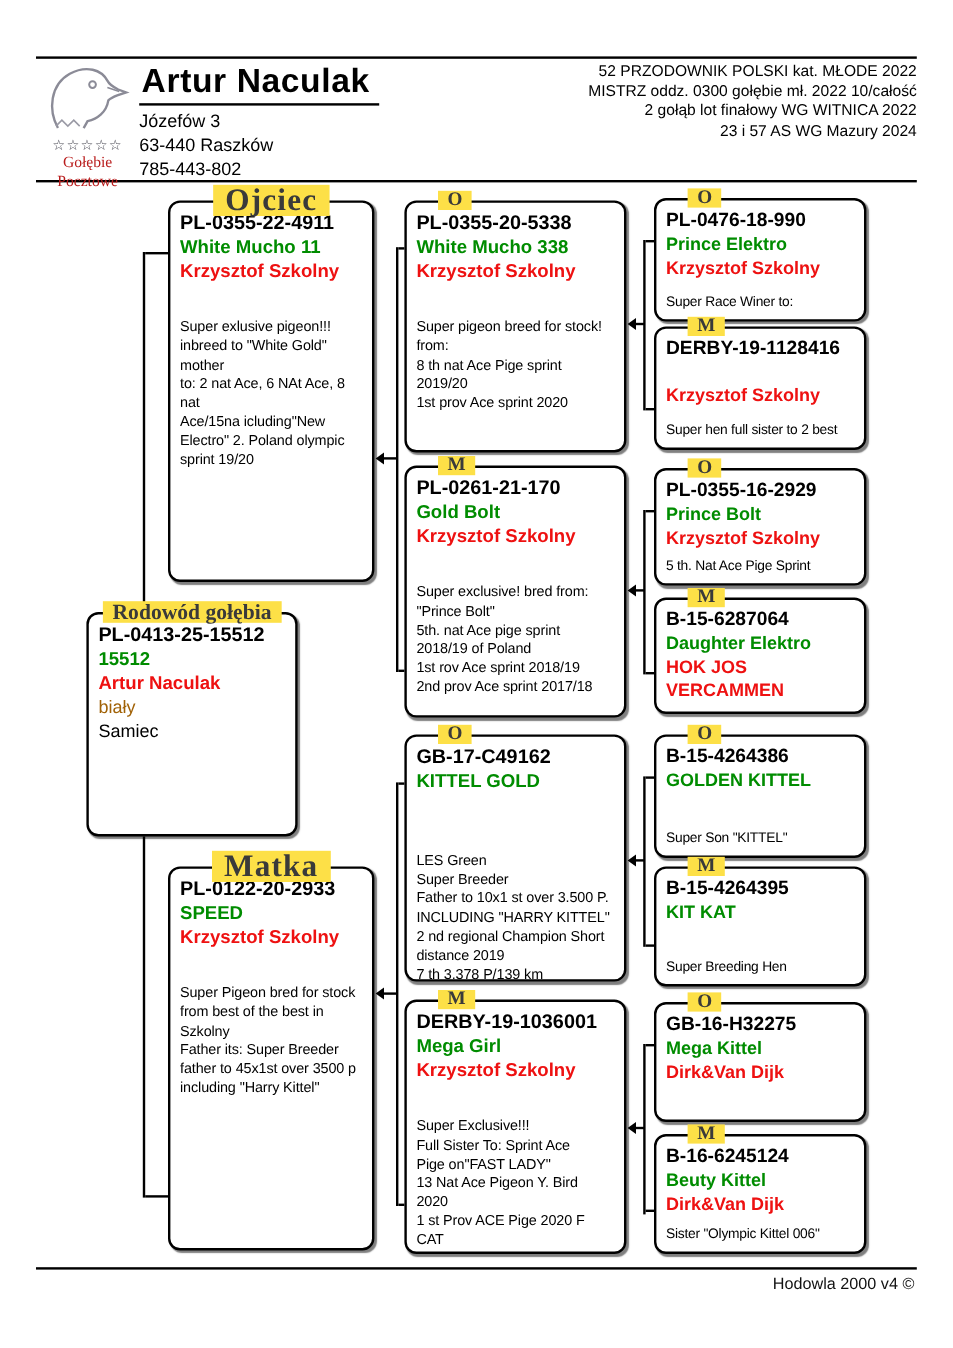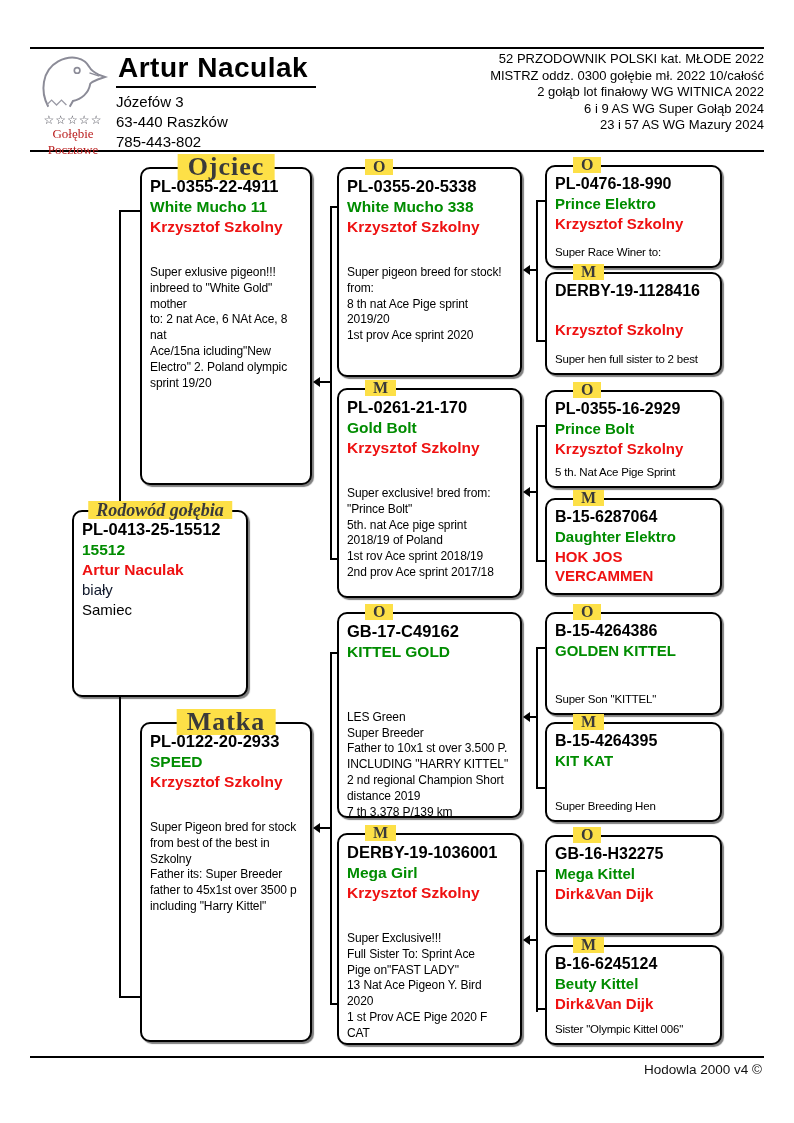--- a/index.html
+++ b/index.html
@@ -16,32 +16,32 @@
   #address{position:absolute;left:116px;top:92px;font-size:15px;line-height:20px;}
   #achievements{position:absolute;right:30px;top:51px;text-align:right;font-size:13px;
         line-height:16.5px;}
   
   .pbox{box-sizing:border-box;position:absolute;background:#fff;border:2px solid #000;
         border-radius:10px;box-shadow:2px 2px 1px rgba(0,0,0,.5);padding:7px 8px 6px;z-index:2;}
   .chip{position:absolute;background:#fde047;font-family:"Liberation Serif",serif;font-weight:bold;
         color:#3a3a3a;line-height:1;z-index:3;white-space:nowrap;}
   .title-chip{top:-15px;left:50%;transform:translateX(-50%);font-size:26px;padding:0 10px;
         letter-spacing:1px;}
-  .small-title-chip{top:-11px;left:50%;transform:translateX(-50%);font-size:18px;padding:0 8px;font-style:italic;}
+  .small-title-chip{top:-11px;left:50%;transform:translateX(-50%);font-size:18px;padding:0 8px;}
   .gen-chip{top:-10px;left:26px;font-size:16px;padding:0 8px;}
   .ring{font-weight:bold;font-size:16.5px;line-height:1.25;white-space:nowrap;color:#000;}
   .name{font-weight:bold;font-size:15.5px;line-height:1.3;min-height:20px;color:#008c00;}
   .owner{font-weight:bold;font-size:15.5px;line-height:1.3;min-height:20px;color:#ee1111;}
   .desc{font-size:12px;line-height:1.32;white-space:pre-line;letter-spacing:-.1px;color:#000;}
   .col12 .desc{margin-top:28px;}
   .col3{display:flex;flex-direction:column;}
   .col3 .ring{font-size:16px;}
   .col3 .name,.col3 .owner{font-size:15px;min-height:19px;}
   .col3 .desc{margin-top:auto;font-size:11.5px;letter-spacing:-.2px;}
-  .blue-line{font-size:15px;line-height:1.35;color:#0f172a;}
+  .blue-line{font-size:15px;line-height:1.35;color:#a16207;}
   .black-line{font-size:15px;line-height:1.35;color:#000;}
   
   .cl{position:absolute;background:#000;z-index:1;}
   .arrow{position:absolute;width:0;height:0;border-top:5px solid transparent;
          border-bottom:5px solid transparent;border-right:7px solid #000;z-index:1;}
   #footer-text{position:absolute;right:32px;top:1062px;font-size:13.5px;color:#111;}
 </style>
 </head>
 <body>
 
@@ -69,21 +69,20 @@
   <div id="address">
     <div>Józefów 3</div>
     <div>63-440 Raszków</div>
     <div>785-443-802</div>
   </div>
 
   <div id="achievements">
     <div>52 PRZODOWNIK POLSKI kat. MŁODE 2022</div>
     <div>MISTRZ oddz. 0300 gołębie mł. 2022 10/całość</div>
     <div>2 gołąb lot finałowy WG WITNICA 2022</div>
-    <div>6 i 9 AS WG Super Gołąb 2024</div>
     <div>23 i 57 AS WG Mazury 2024</div>
   </div>
 
   <div class="cl" style="left:119px;top:210px;width:2px;height:300px"></div>
   <div class="cl" style="left:121px;top:210px;width:19px;height:2px"></div>
   <div class="cl" style="left:119px;top:697px;width:2px;height:301px"></div>
   <div class="cl" style="left:121px;top:996px;width:19px;height:2px"></div>
 
   <div class="arrow" style="left:313px;top:377px"></div>
   <div class="cl" style="left:320px;top:381px;width:11px;height:2px"></div>

